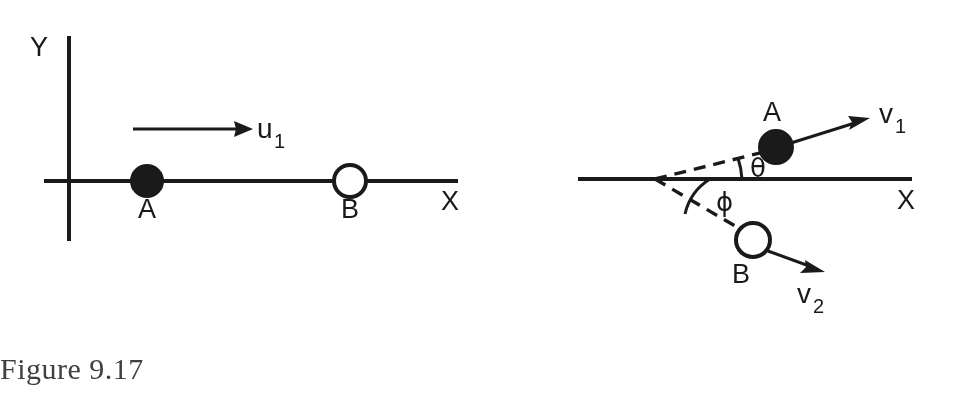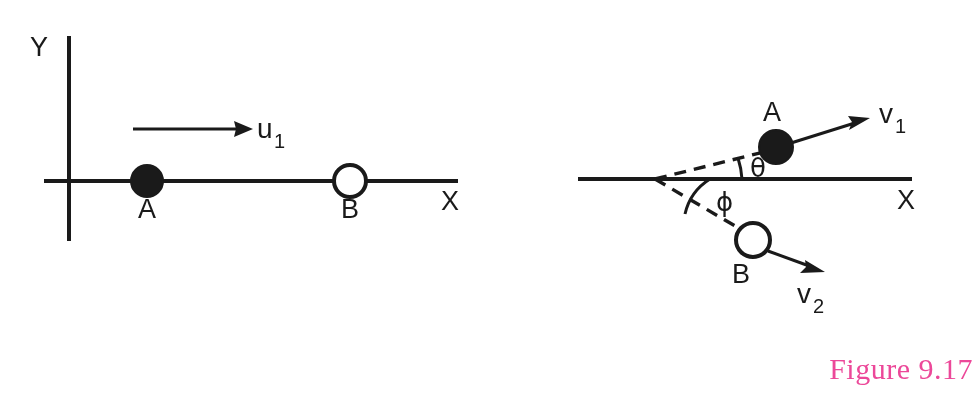--- a/index.html
+++ b/index.html
@@ -82,24 +82,24 @@
   text.lbl-greek {
     font-family: "DejaVu Sans", sans-serif;
     font-size: 26px;
     fill: #1a1a1a;
   }
   .caption {
     position: absolute;
     left: 0;
     top: 352px;
     width: 973px;
-    text-align: right;
+    text-align: left;
     font-family: "Liberation Serif", serif;
     font-size: 30px;
-    color: #ec4899;
+    color: #404040;
     letter-spacing: 0.5px;
   }
 </style>
 </head>
 <body>
 
 <div id="figure-root">
 
   <svg id="figure-svg" viewBox="0 0 973 406">
 

